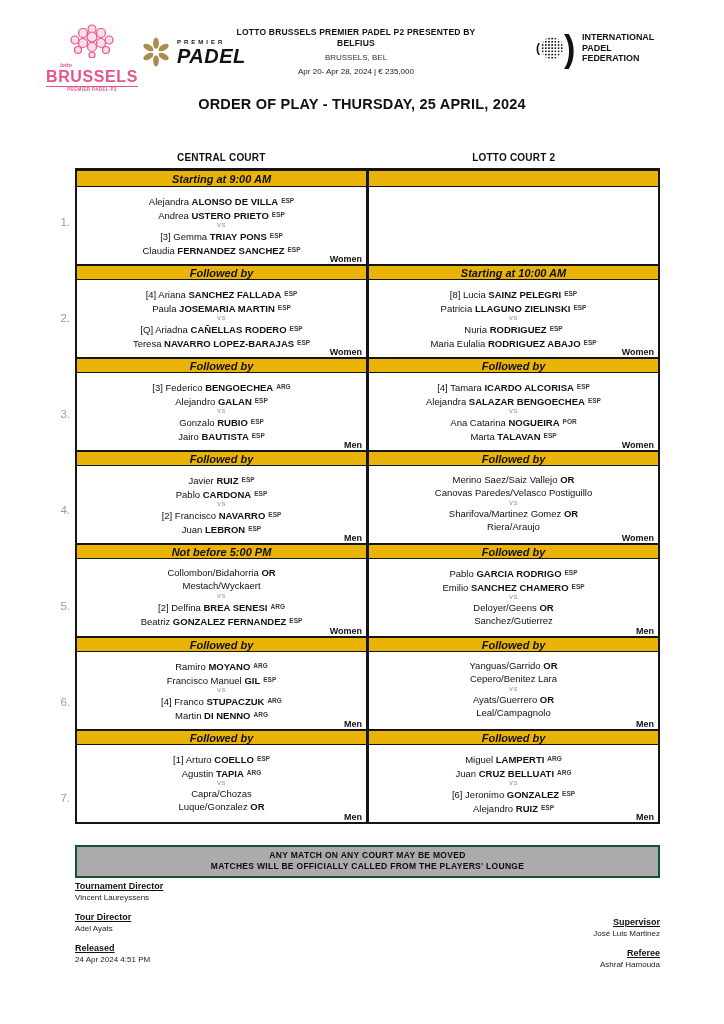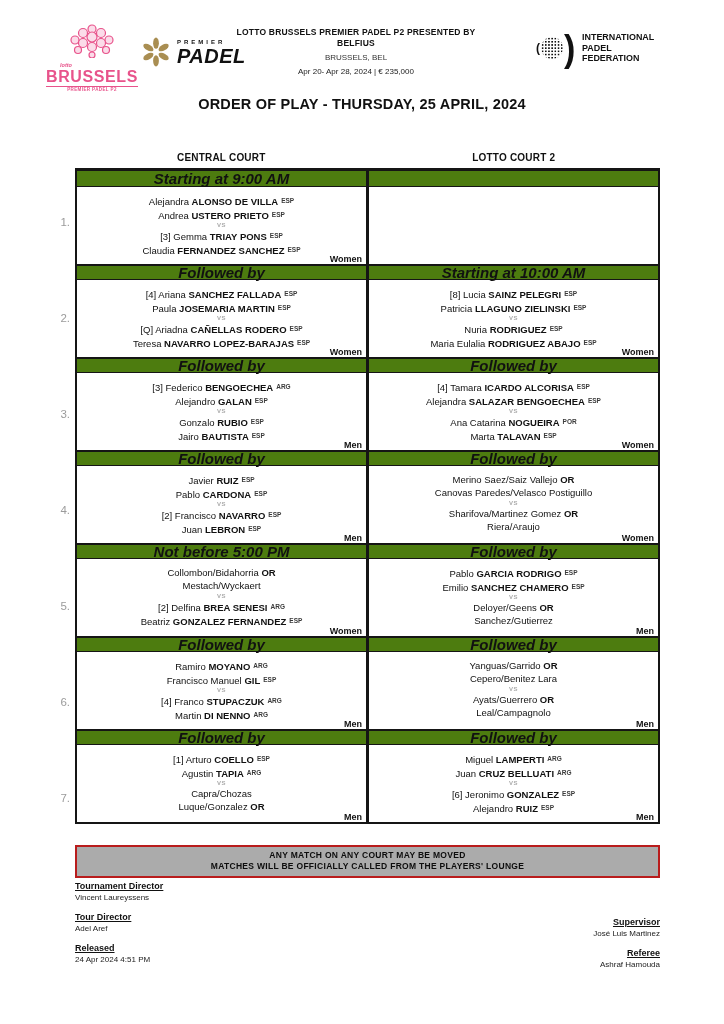--- a/index.html
+++ b/index.html
@@ -33,40 +33,40 @@
   .doc-title { position:absolute; top:96px; left:0; right:0; text-align:center;
                font-size:14.5px; font-weight:bold; letter-spacing:.2px; }
 
   
   .court-headers { position:absolute; left:75px; top:152px; width:585px; display:flex; }
   .court-headers div { flex:1; text-align:center; font-size:10px; font-weight:bold; letter-spacing:.2px; }
 
   .schedule { position:absolute; left:75px; top:168px; width:585px;
               border:2px solid #151515; border-top-width:3px; background:#fff; }
   .band-row { display:flex; }
-  .band { flex:1; height:16px; background:#4d7c0f; border-top:2px solid #151515; border-bottom:1px solid #151515;
+  .band { flex:1; height:16px; background:#eab308; border-top:2px solid #151515; border-bottom:1px solid #151515;
           display:flex; align-items:center; justify-content:center;
-          font-size:15px; font-weight:bold; font-style:italic; }
+          font-size:11px; font-weight:bold; font-style:italic; }
   .band-row .band:first-child, .match-row .mcell:first-child { border-right:3px solid #151515; }
   .band-row:first-child .band { border-top:none; }
   .match-row { display:flex; }
   .mcell { flex:1; height:77px; position:relative; padding-top:7px; }
   .pline { text-align:center; font-size:9.5px; line-height:13px; white-space:nowrap; }
   .pn { font-weight:normal; }
   .pb { font-weight:bold; }
   .cc { font-size:6.5px; font-weight:bold; color:#3a3a3a; margin-left:3px; vertical-align:1.5px; }
   .vs { text-align:center; font-size:6px; color:#a9a9a9; line-height:8px; font-weight:bold; letter-spacing:.5px; }
   .gender { position:absolute; right:4px; bottom:0; font-size:9px; font-weight:bold; }
 
   .row-numbers { position:absolute; left:42px; top:168px; width:28px; }
   .row-num { position:absolute; width:28px; text-align:right; font-size:11.5px; color:#9b9b9b; }
 
   
   .banner { position:absolute; left:75px; top:845px; width:585px; background:#ababab;
-            border:2px solid #b91c1c; padding:3px 0 4px; }
+            border:2px solid #14532d; padding:3px 0 4px; }
   .banner div { text-align:center; font-size:8.5px; font-weight:bold; letter-spacing:.3px; line-height:11px; color:#0d0d0d; }
 
   .footer { position:absolute; left:75px; top:880px; width:585px; display:flex; justify-content:space-between; }
   .fcol-right { text-align:right;margin-top:36px; }
   .fitem { margin-bottom:8px; }
   .flabel { font-size:9px; font-weight:bold; text-decoration:underline; line-height:12px; }
   .fvalue { font-size:8px; color:#222; line-height:11px; }
 </style>
 </head>
 <body>
@@ -308,21 +308,21 @@
   </div>
 
   <div class="footer">
     <div class="fcol-left">
       <div class="fitem">
         <div class="flabel">Tournament Director</div>
         <div class="fvalue">Vincent Laureyssens</div>
       </div>
       <div class="fitem">
         <div class="flabel">Tour Director</div>
-        <div class="fvalue">Adel Aref</div>
+        <div class="fvalue">Adel Ayats</div>
       </div>
       <div class="fitem">
         <div class="flabel">Released</div>
         <div class="fvalue">24 Apr 2024  4:51 PM</div>
       </div>
     </div>
     <div class="fcol-right">
       <div class="fitem">
         <div class="flabel">Supervisor</div>
         <div class="fvalue">José Luis Martinez</div>

